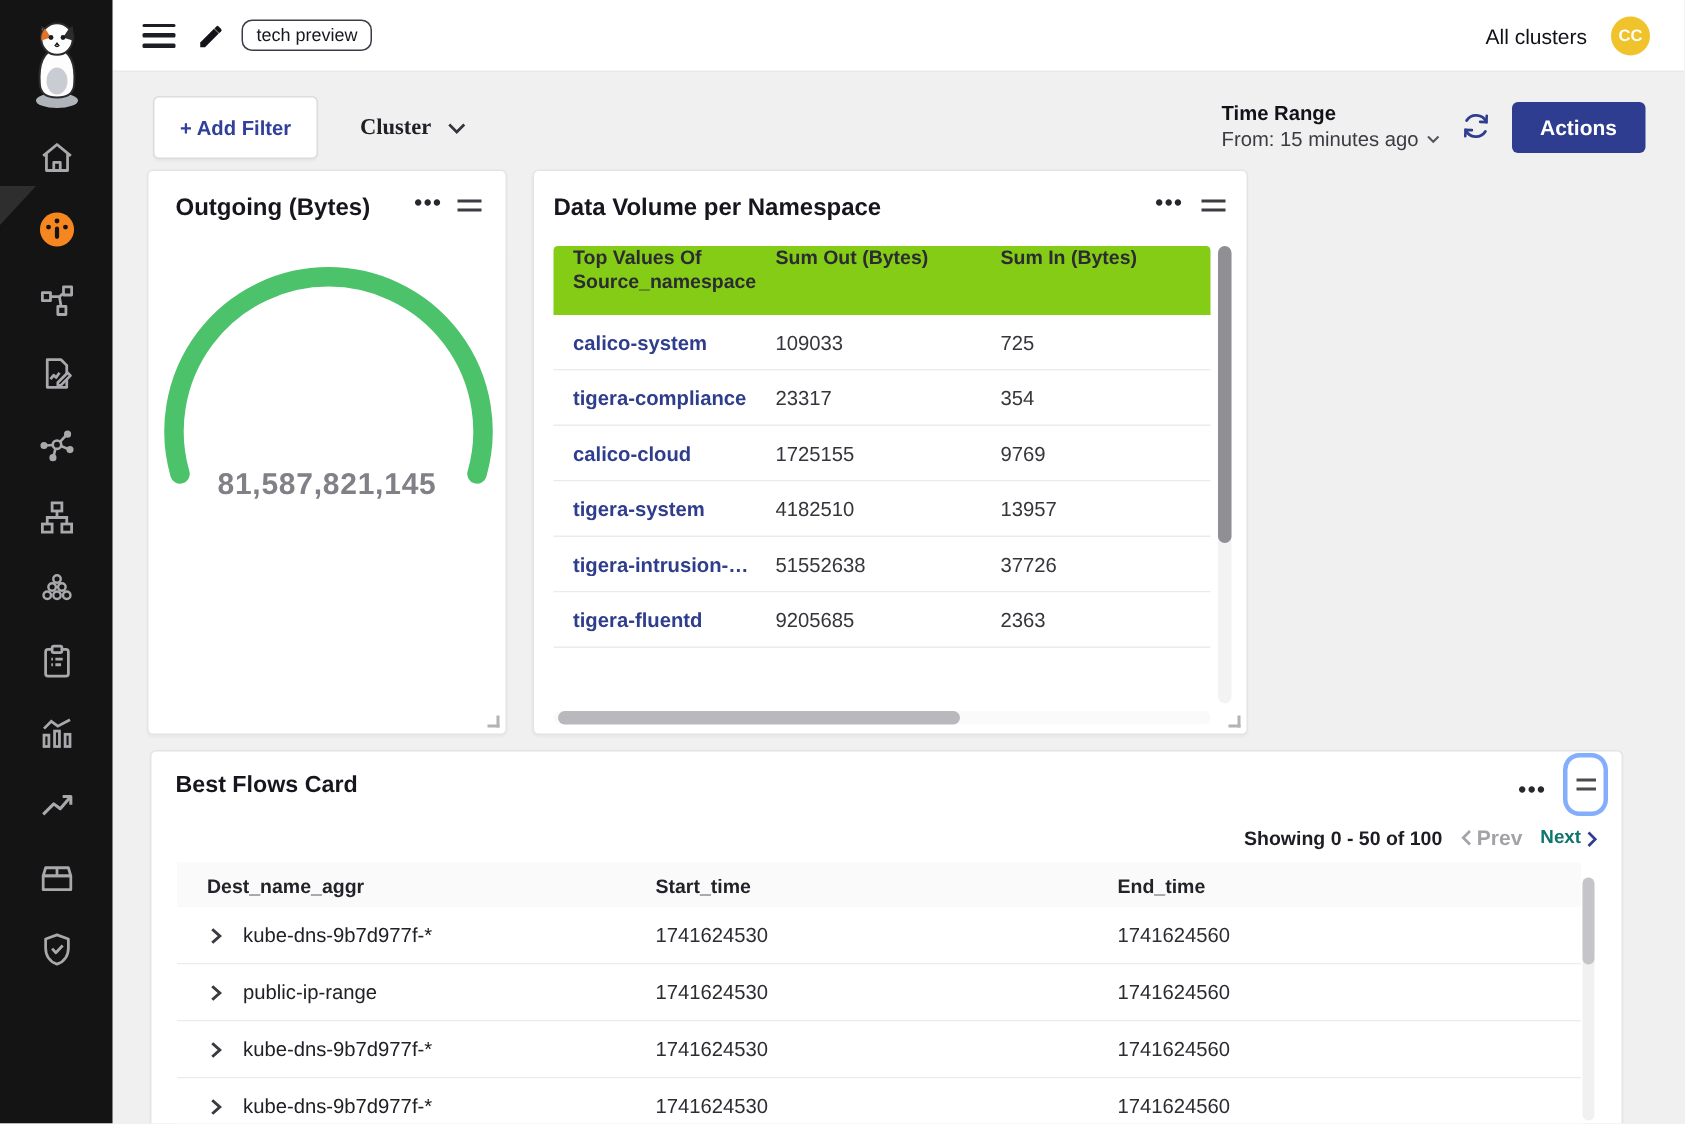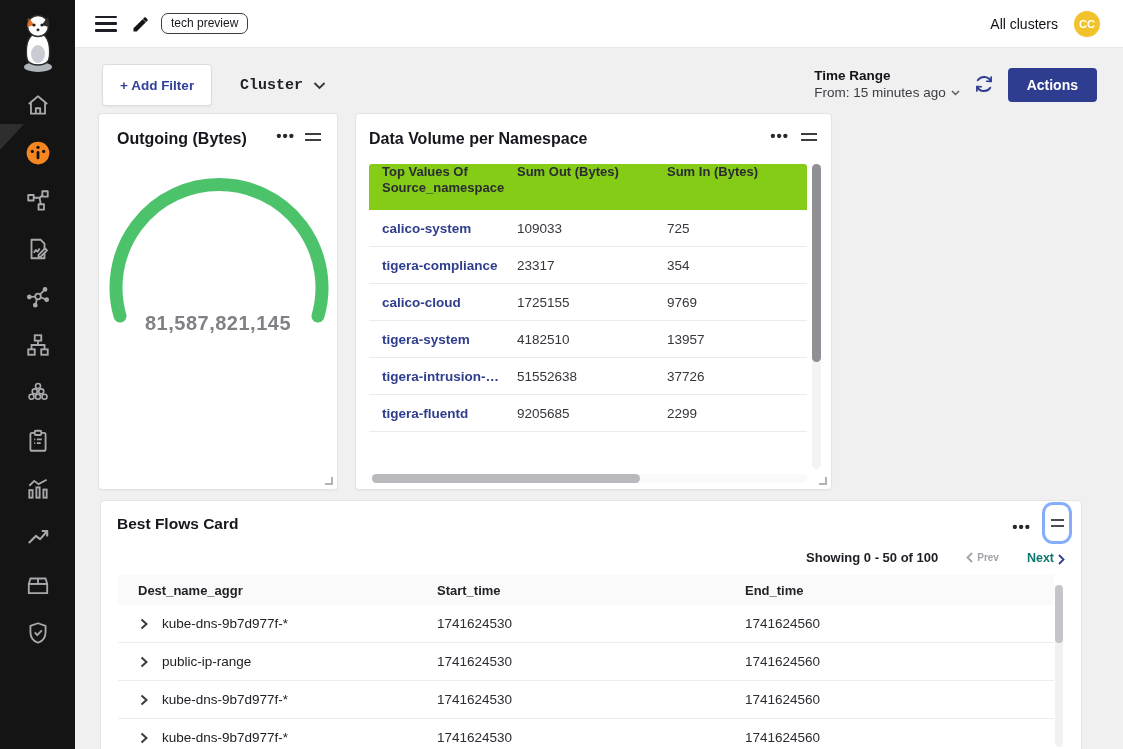--- a/index.html
+++ b/index.html
@@ -27,21 +27,21 @@
   .avatar { margin-left:16px; margin-right:23px; width:26px; height:26px; border-radius:50%; background:#f0c22b;
     color:#fff; font-size:11px; font-weight:bold; display:flex; align-items:center; justify-content:center; cursor:pointer; }
 
   
   .main { position:absolute; left:75px; top:48px; width:1048px; height:701px; background:#f0f0f1; overflow:hidden; }
 
   .toolbar { position:absolute; left:27px; top:16px; right:26px; height:42px; }
   .add-filter { position:absolute; left:0; top:0; height:42px; padding:0 17px; background:#fff; border:1px solid #dcdcdc;
     border-radius:4px; font-family:inherit; font-size:13.5px; font-weight:bold; color:#31409b; cursor:pointer; box-shadow:0 1px 2px rgba(0,0,0,.05); }
   .cluster-dd { position:absolute; left:138px; top:0; height:42px; display:flex; align-items:center; gap:10px;
-    font-size:15px; font-weight:bold; color:#202027; cursor:pointer; background:none; border:none; font-family:Liberation Mono, monospace; }
+    font-size:15px; font-weight:bold; color:#202027; cursor:pointer; background:none; border:none; font-family:Liberation Serif, serif; }
   .toolbar-right { position:absolute; right:0; top:0; height:42px; display:flex; align-items:center; gap:12px; }
   .time-range { line-height:1.25; cursor:pointer; }
   .tr-label { font-size:13.5px; font-weight:bold; color:#121219; }
   .tr-value { font-size:13.5px; color:#3b3b42; display:flex; align-items:center; gap:5px; }
   .refresh-btn { width:24px; height:24px; background:none; border:none; cursor:pointer; padding:0; }
   .actions-btn { height:34px; padding:0 19px; background:#2e3d8f; color:#fff; border:none; border-radius:4px;
     font-family:inherit; font-size:14px; font-weight:bold; cursor:pointer; }
 
   
   .card { position:absolute; background:#fff; border:1px solid #e4e4e6; border-radius:4px; box-shadow:0 1px 2px rgba(0,0,0,.04); }
@@ -71,23 +71,23 @@
   .dv-vscroll .thumb { position:absolute; top:0; left:0; width:9px; height:198px; background:#8f8f94; border-radius:5px; }
   .dv-hscroll { position:absolute; left:13px; top:360px; width:438px; height:9px; background:#fafafa; border-radius:5px; }
   .dv-hscroll .thumb { position:absolute; top:0; left:3px; width:268px; height:9px; background:#b9b9bd; border-radius:5px; }
 
   #card-bestflows { left:25px; top:452px; width:982px; height:292px; }
   #card-bestflows .card-title { left:16px; top:14px; font-size:15.5px; }
   .bf-dots { right:50px; top:18px; }
   .drag-focus { position:absolute; right:12px; top:4px; width:24px; height:36px; background:#fff;
     border-radius:8px; box-shadow:0 0 0 3px #84aefb; display:flex; flex-direction:column; justify-content:center; gap:4px; align-items:center; cursor:grab; }
   .drag-focus span { display:block; width:13px; height:2px; background:#4a4a50; }
-  .pagination { position:absolute; right:16px; top:49px; display:flex; align-items:center; gap:28px; font-size:13px; }
+  .pagination { position:absolute; right:16px; top:49px; display:flex; align-items:center; gap:12px; font-size:13px; }
   .showing { color:#1d1d24; font-weight:bold; }
-  .pg-prev { display:flex; align-items:center; gap:4px; color:#a2a2a8; font-weight:bold; font-size:10px; cursor:default; }
+  .pg-prev { display:flex; align-items:center; gap:4px; color:#a2a2a8; font-weight:bold; font-size:14px; cursor:default; }
   .pg-next { display:flex; align-items:flex-end; gap:4px; color:#0f766e; font-weight:bold; font-size:12.5px; cursor:pointer; }
   .bf-table { position:absolute; left:17px; top:74px; width:936px; font-size:13.5px; }
   .bf-head { display:flex; height:30px; align-items:center; background:#fafafa; }
   .bf-head .h { font-weight:bold; color:#222228; font-size:13px; }
   .h1 { width:319px; padding-left:20px; }
   .h2 { width:308px; }
   .h3 { flex:1; }
   .bf-row { display:flex; height:38px; align-items:center; background:#fff; border-bottom:1px solid #ececee; }
   .bf-c1 { width:319px; padding-left:20px; display:flex; align-items:center; gap:12px; color:#202026; }
   .bf-c2 { width:308px; color:#2c2c33; }
@@ -322,21 +322,21 @@
             <span class="ns-link">tigera-intrusion-d…</span>
           </div>
         <div class="c2 num">51552638</div>
         <div class="c3 num">37726</div>
       </div>
       <div class="dv-row">
         <div class="c1">
             <span class="ns-link">tigera-fluentd</span>
           </div>
         <div class="c2 num">9205685</div>
-        <div class="c3 num">2299</div>
+        <div class="c3 num">2363</div>
       </div>
     </div>
 
     <div class="dv-vscroll">
         <div class="thumb"></div>
       </div>
     <div class="dv-hscroll">
         <div class="thumb"></div>
       </div>
     <div class="resize-corner"></div>

